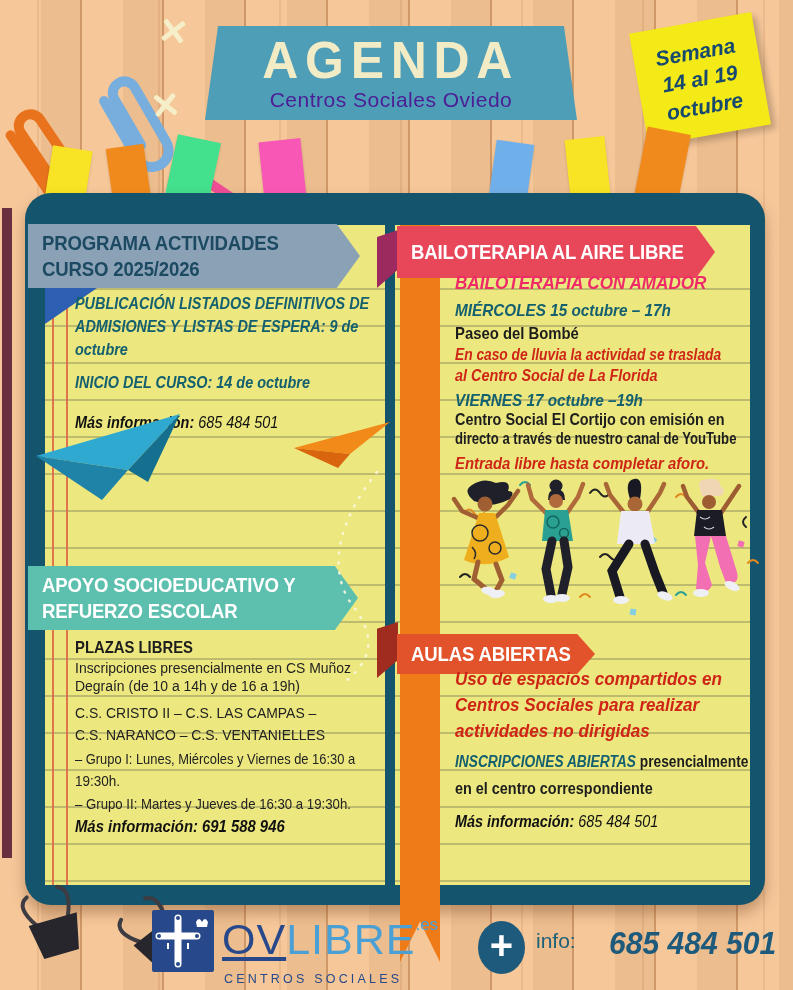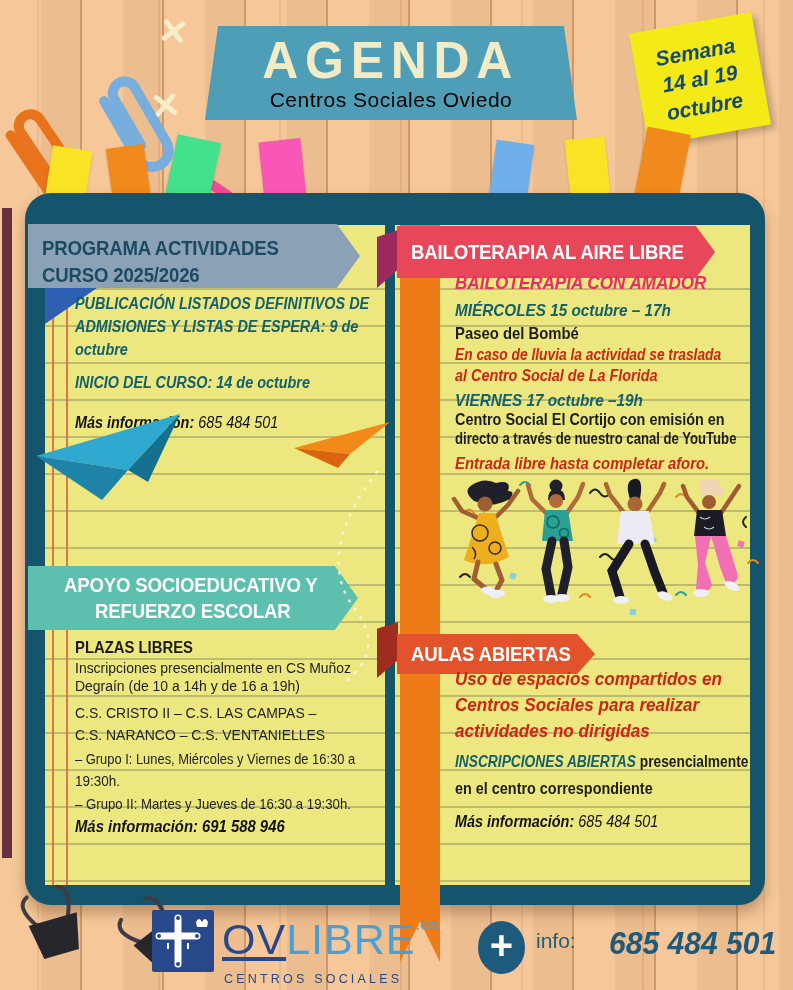--- a/index.html
+++ b/index.html
@@ -10,21 +10,21 @@
     background-image:
       repeating-linear-gradient(90deg, rgba(255,255,255,.06) 0 41px, rgba(0,0,0,.035) 41px 82px),
       repeating-linear-gradient(90deg, transparent 0 80px, rgba(166,94,42,.38) 80px 82px),
       repeating-linear-gradient(90deg, transparent 0 37px, rgba(166,94,42,.14) 37px 39px, transparent 39px 121px);}
   .abs{position:absolute;}
   
   .agenda-banner{left:205px;top:26px;width:372px;height:94px;background:#4f9eb8;
     clip-path:polygon(3.5% 0,96.5% 0,100% 100%,0 100%);
     display:flex;flex-direction:column;align-items:center;justify-content:center;}
   .agenda-title{color:#f1ebc6;font-size:52px;font-weight:700;letter-spacing:7px;line-height:1;transform:scaleX(.96);}
-  .agenda-sub{color:#000000;font-size:21px;margin-top:2px;letter-spacing:.5px;}
+  .agenda-sub{color:#4c1d95;font-size:21px;margin-top:2px;letter-spacing:.5px;}
   
   .sticky{left:638px;top:22px;width:124px;height:114px;background:#f3ea18;transform:rotate(-10deg);
     box-shadow:4px 5px 6px rgba(0,0,0,.22);display:flex;flex-direction:column;align-items:center;justify-content:center;}
   .sticky div{color:#17486e;font-weight:700;font-style:italic;font-size:21px;line-height:1.3;white-space:nowrap;}
   
   .tab{position:absolute;box-shadow:0 2px 3px rgba(0,0,0,.15);}
   
   .notebook{left:25px;top:193px;width:740px;height:712px;background:#14546d;border-radius:26px;
     box-shadow:0 8px 14px rgba(96,52,20,.35);}
   .page{background:#ece87f;
@@ -109,40 +109,40 @@
   <div class="abs page" style="left:45px;top:225px;width:340px;height:660px;">
     <div class="marginline" style="left:7px;"></div>
     <div class="marginline" style="left:21px;"></div>
   </div>
   <div class="abs page" style="left:395px;top:225px;width:355px;height:660px;"></div>
 
   <div class="abs ribbon"></div>
 
   <div class="abs" style="left:45px;top:288px;width:52px;height:36px;background:#2d5fb3;clip-path:polygon(0 0,100% 0,0 100%);"></div>
 
-  <div class="abs banner" style="left:28px;top:224px;width:332px;height:64px;background:#8ba1b6;justify-content:flex-end;">
+  <div class="abs banner" style="left:28px;top:224px;width:332px;height:64px;background:#8ba1b6;">
     <div class="bl" style="color:#1c4a63;">PROGRAMA ACTIVIDADES</div>
     <div class="bl" style="color:#1c4a63;">CURSO 2025/2026</div>
   </div>
 
   <div class="ln ti cond" style="left:75px;top:295px;font-size:16px;">PUBLICACIÓN LISTADOS DEFINITIVOS DE</div>
   <div class="ln ti cond" style="left:75px;top:318px;font-size:16px;">ADMISIONES Y LISTAS DE ESPERA: 9 de</div>
   <div class="ln ti cond" style="left:75px;top:341px;font-size:16px;">octubre</div>
   <div class="ln ti cond" style="left:75px;top:374px;font-size:16px;">INICIO DEL CURSO: 14 de octubre</div>
   <div class="ln cond" style="left:75px;top:414px;font-size:16px;">
     <span style="color:#111;font-weight:700;font-style:italic;">Más información:</span><span style="color:#111;font-style:italic;"> 685 484 501</span>
   </div>
 
   <svg class="abs" style="left:30px;top:408px;width:156px;height:100px;" viewBox="0 0 156 100">
     <polygon points="6,48 150,6 98,62" fill="#2fa9cf"></polygon>
     <polygon points="6,48 98,62 72,92" fill="#1f83a8"></polygon>
     <polygon points="98,62 150,6 118,74" fill="#15708f"></polygon>
   </svg>
 
-  <div class="abs banner" style="left:28px;top:566px;width:330px;height:64px;background:#5dbfae;align-items:center;">
+  <div class="abs banner" style="left:28px;top:566px;width:330px;height:64px;background:#5dbfae;">
     <div class="bl" style="color:#ffffff;">APOYO SOCIOEDUCATIVO Y</div>
     <div class="bl" style="color:#ffffff;">REFUERZO ESCOLAR</div>
   </div>
 
   <div class="ln blk-b cond" style="left:75px;top:638px;font-size:16.5px;">PLAZAS LIBRES</div>
   <div class="ln blk cond" style="left:75px;top:659px;font-size:15.5px;">Inscripciones presencialmente en CS Muñoz</div>
   <div class="ln blk cond" style="left:75px;top:677px;font-size:15.5px;">Degraín (de 10 a 14h y de 16 a 19h)</div>
   <div class="ln blk cond" style="left:75px;top:704px;font-size:15.5px;">C.S. CRISTO II – C.S. LAS CAMPAS –</div>
   <div class="ln blk cond" style="left:75px;top:726px;font-size:15.5px;">C.S. NARANCO – C.S. VENTANIELLES</div>
   <div class="ln blk" style="left:75px;top:750px;font-size:15px;transform:scaleX(.86);transform-origin:0 50%;">– Grupo I: Lunes, Miércoles y Viernes de 16:30 a</div>

